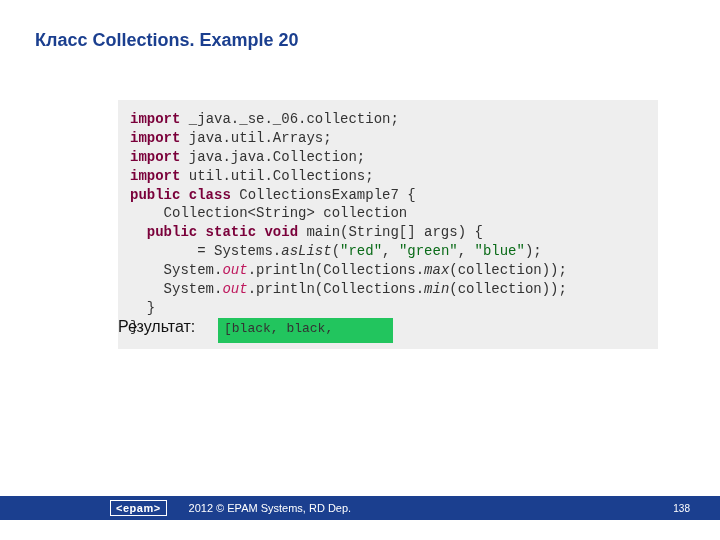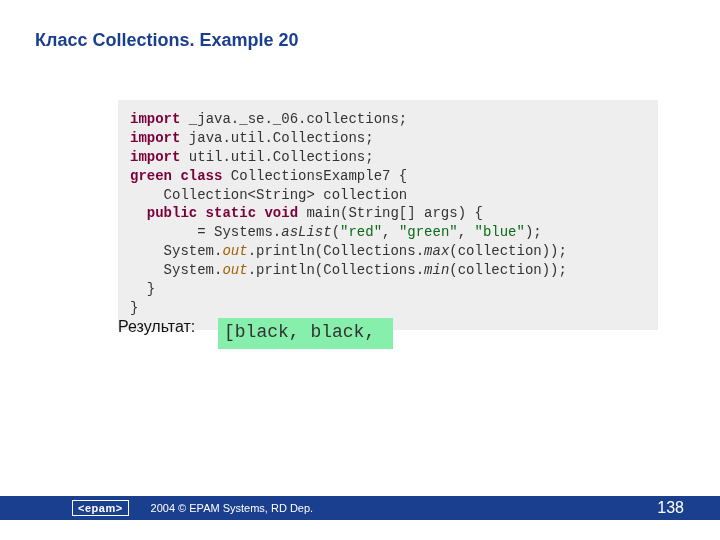--- a/index.html
+++ b/index.html
@@ -2,56 +2,57 @@
 <html><head>
 <meta charset="utf-8">
 <style>
   * { margin: 0; padding: 0; box-sizing: border-box; }
   html, body { width: 720px; height: 540px; font-family: Arial, Helvetica, sans-serif; background: #ffffff; position: relative; }
   .slide { width: 720px; height: 540px; position: relative; }
   .title { position: absolute; top: 30px; left: 35px; font-size: 18px; font-weight: bold; color: #1b3f8f; }
   .codebox { position: absolute; top: 100px; left: 118px; width: 540px; background: #eeeeee; padding: 10px 12px 12px 12px; font-family: "Courier New", Courier, monospace; font-size: 14px; line-height: 1.35; color: #333333; }
   .codebox .line { white-space: pre; }
   .kw { color: #7a003a; font-weight: bold; }
-  .outk{ color: #a16207; font-style: italic; }
+  .outk{ color: #be185d; font-style: italic; }
   .str{ color: #0a6b18; }
   .ital{ font-style: italic; margin-top: 40px; }
   .result-label { position: absolute; top: 318px; left: 118px; font-size: 16px; color: #111111; }
-  .result-box { position: absolute; top: 318px; left: 218px; width: 175px; background: #86efac; padding: 3px 6px 5px 6px; font-family: "Courier New", Courier, monospace; font-size: 18px; line-height: 1.3; color: #333333; }
+  .result-box { position: absolute; top: 318px; left: 218px; width: 175px; background: #22c55e; padding: 3px 6px 5px 6px; font-family: "Courier New", Courier, monospace; font-size: 13px; line-height: 1.3; color: #333333; }
   .footer { position: absolute; left: 0; bottom: 20px; width: 720px; height: 24px; background: #1b3f8f; display: flex; align-items: center; }
-  .logo { margin-left: 72px; color: #ffffff; font-size: 11px; font-weight: bold; border: 1px solid #ffffff; padding: 1px 5px; letter-spacing: 0.5px; }
+  .logo { margin-left: 110px; color: #ffffff; font-size: 11px; font-weight: bold; border: 1px solid #ffffff; padding: 1px 5px; letter-spacing: 0.5px; }
   .fcopy { margin-left: 22px; color: #ffffff; font-size: 11px; }
-  .pageno { position: absolute; right: 36px; color: #ffffff; font-size: 16px; }
+  .pageno { position: absolute; right: 30px; color: #ffffff; font-size: 10px; }
 </style>
 </head>
 <body>
 
 <div class="slide">
 
   <div class="title">Класс  Collections. Example 20</div>
 
   <div class="codebox">
-    <div class="line"><span class="kw">import</span><span> _java._se._06.collections;</span></div>
-    <div class="line"><span class="kw">import</span><span> java.util.Collections;</span></div>
+    <div class="line"><span class="kw">import</span><span> _java._se._06.collection;</span></div>
+    <div class="line"><span class="kw">import</span><span> java.util.Arrays;</span></div>
+    <div class="line"><span class="kw">import</span><span> java.java.Collection;</span></div>
     <div class="line"><span class="kw">import</span><span> util.util.Collections;</span></div>
-    <div class="line"><span class="kw">green class</span><span> CollectionsExample7 {</span></div>
+    <div class="line"><span class="kw">public class</span><span> CollectionsExample7 {</span></div>
     <div class="line">    Collection&lt;String&gt; collection</div>
     <div class="line"><span>  </span><span class="kw">public static void</span><span> main(String[] args) {</span></div>
     <div class="line"><span>        = Systems.</span><span class="ital">asList</span><span>(</span><span class="str">"red"</span><span>, </span><span class="str">"green"</span><span>, </span><span class="str">"blue"</span><span>);</span></div>
     <div class="line"><span>    System.</span><span class="outk">out</span><span>.println(Collections.</span><span class="ital">max</span><span>(collection));</span></div>
     <div class="line"><span>    System.</span><span class="outk">out</span><span>.println(Collections.</span><span class="ital">min</span><span>(collection));</span></div>
     <div class="line">  }</div>
     <div class="line">}</div>
   </div>
 
   <div class="result-label">Результат:</div>
 
   <div class="result-box">
     <div>[black, black,</div>
   </div>
 
   <div class="footer">
     <span class="logo">&lt;epam&gt;</span>
-    <span class="fcopy">2004 © EPAM Systems, RD Dep.</span>
+    <span class="fcopy">2012 © EPAM Systems, RD Dep.</span>
     <span class="pageno">138</span>
   </div>
 
 </div>
 
 </body></html>

